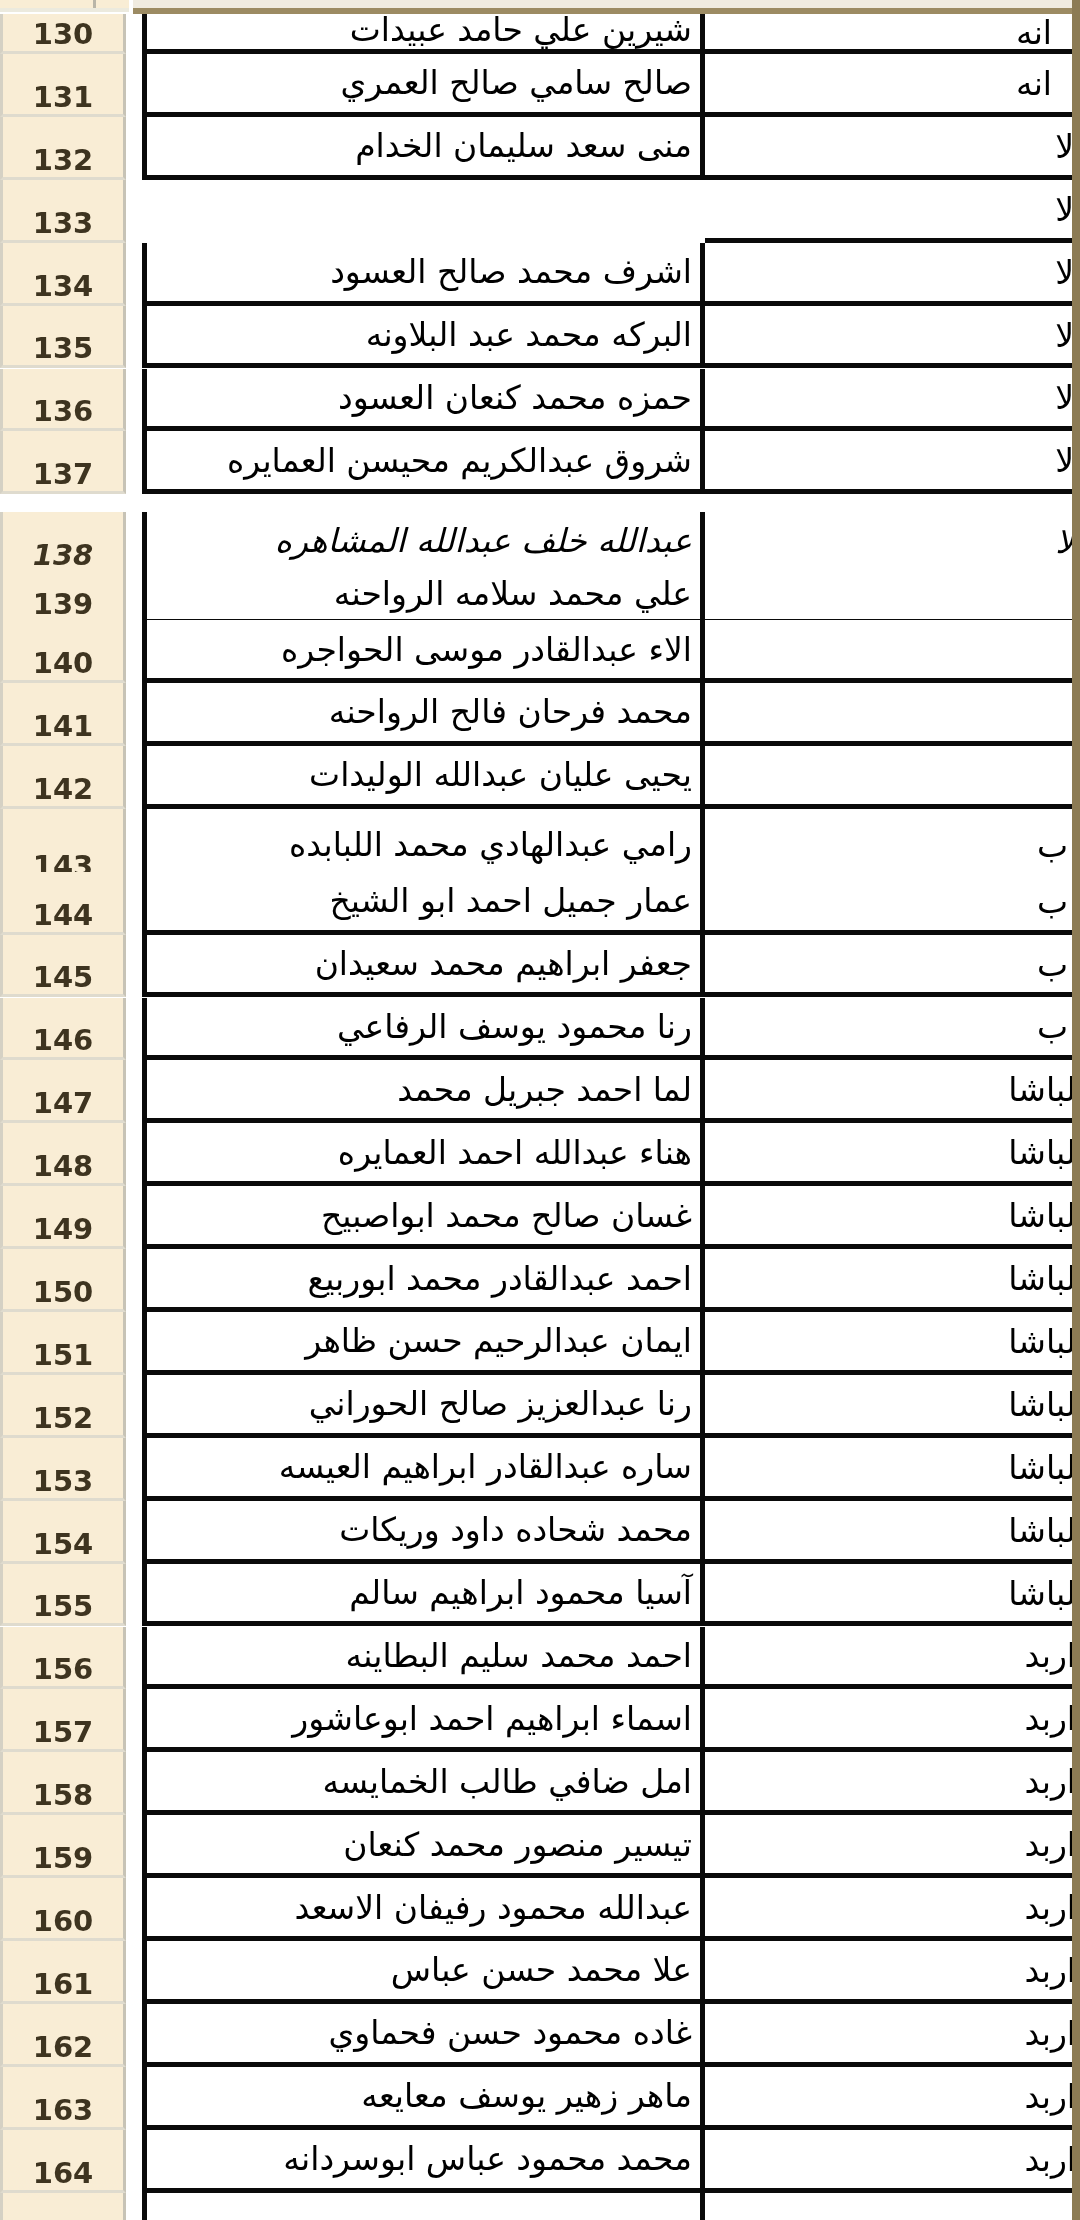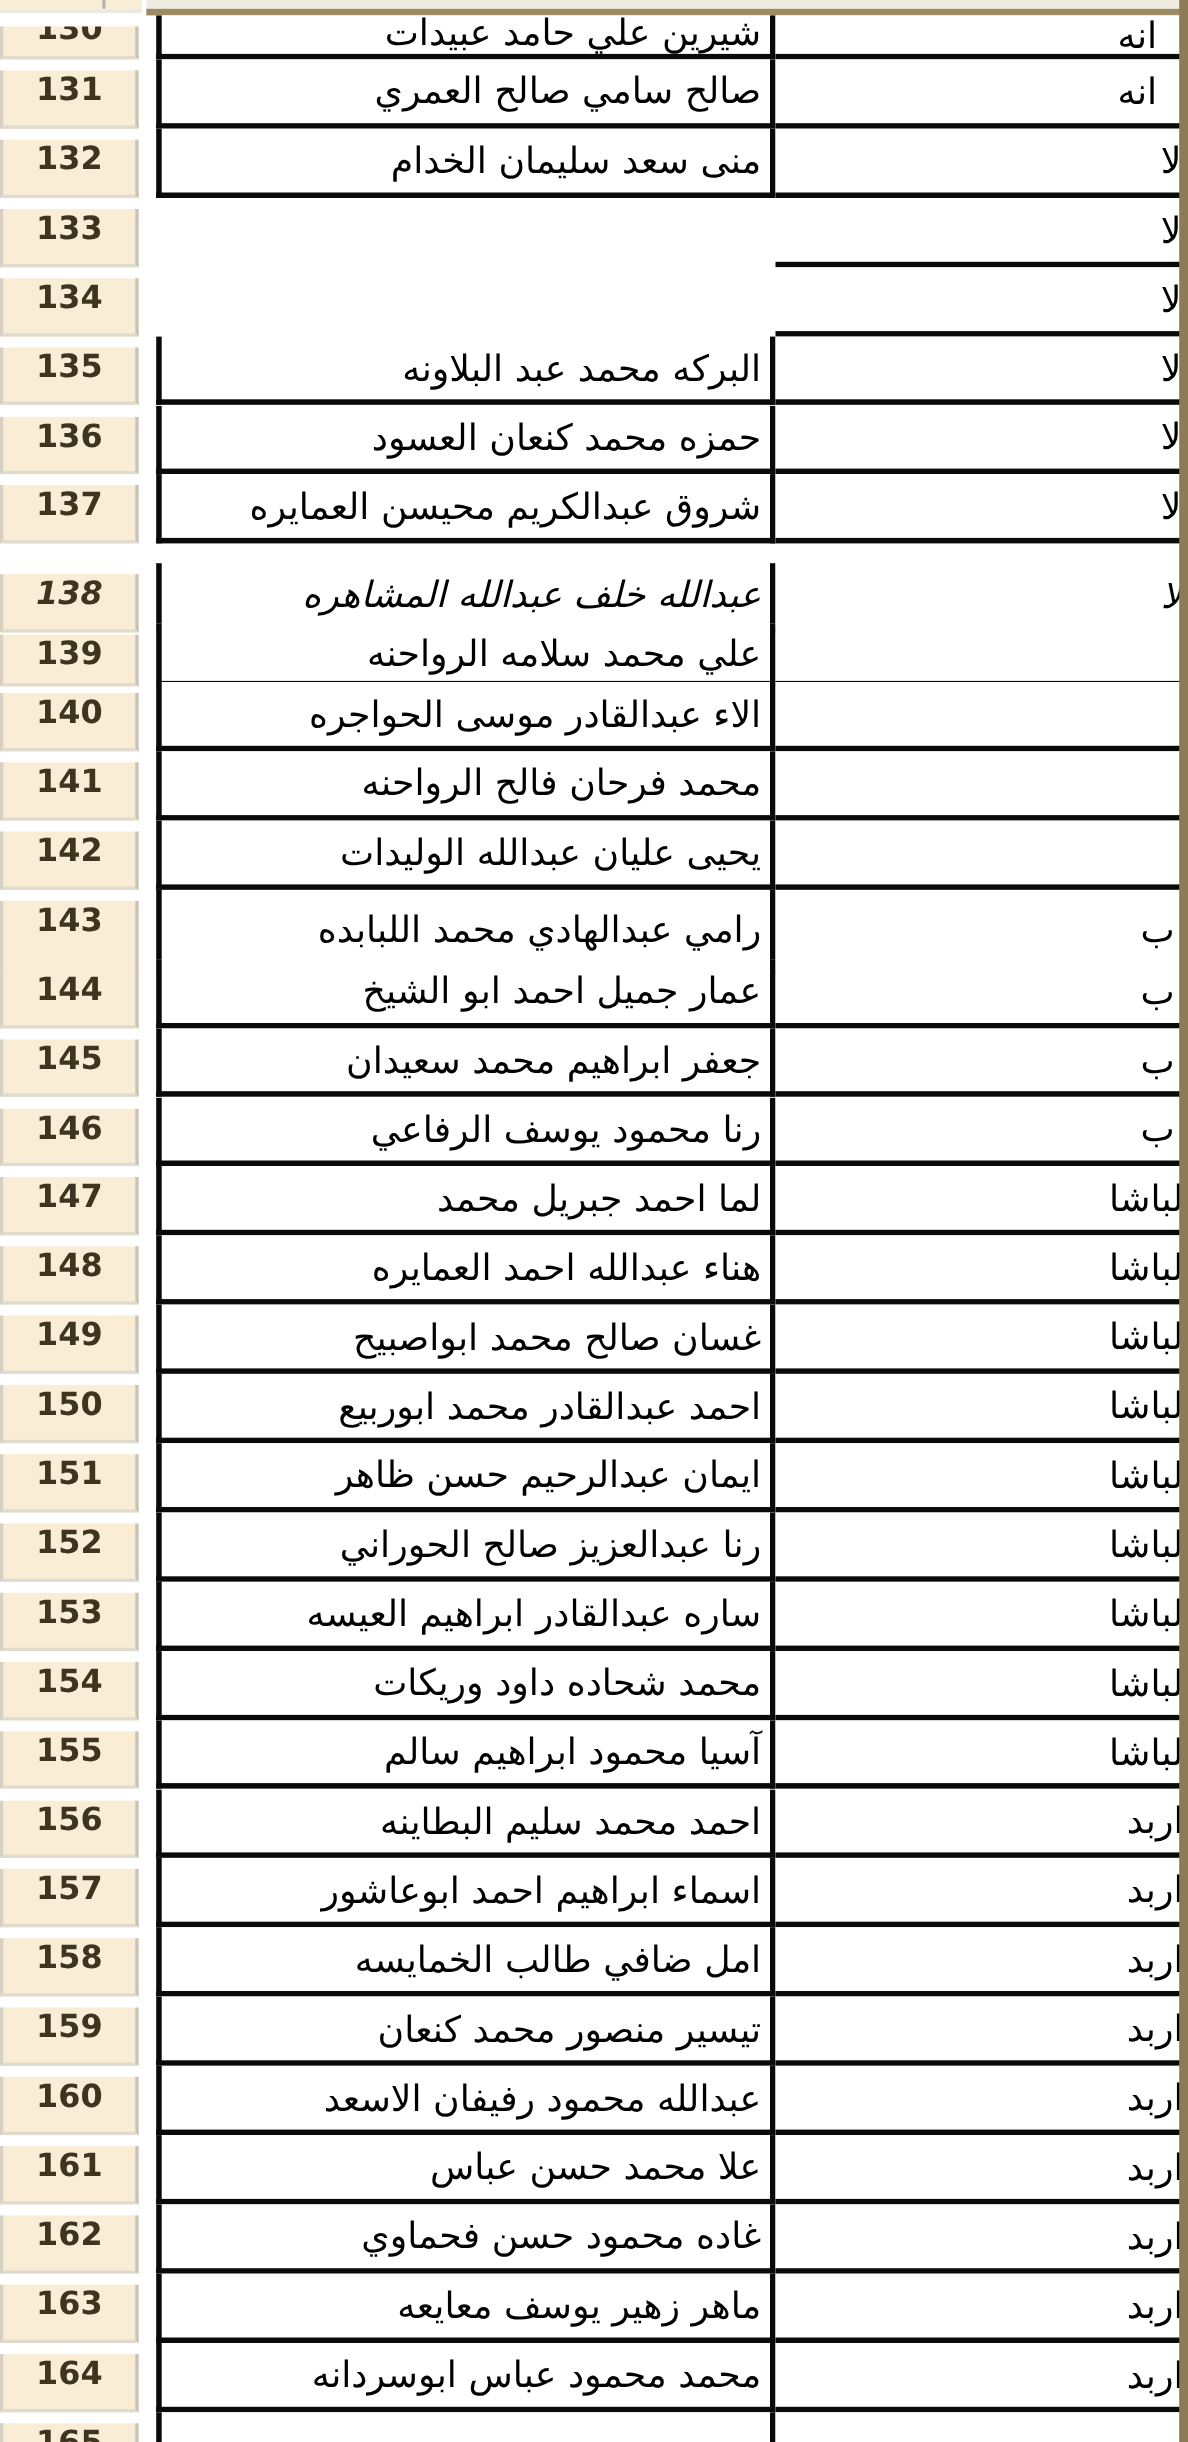--- a/index.html
+++ b/index.html
@@ -20,24 +20,24 @@
   .edge-strip{position:absolute;right:0;top:0;width:8px;height:2220px;background:var(--strip);z-index:30;}
   
   .row{position:absolute;left:0;width:1080px;}
   .num{
     position:absolute;left:0;top:0;bottom:0;width:126px;
     background:var(--beige);
     border-left:3px solid #d5d1c4;
     border-right:3px solid #c7c3b6;
     border-bottom:3px solid #dfdbce;
     box-sizing:border-box;
-    display:flex;align-items:flex-start;justify-content:center;
+    display:flex;align-items:flex-end;justify-content:center;
     overflow:hidden;
     color:var(--numcolor);
-    font-weight:bold;font-size:29px;margin-top:10px;
+    font-weight:bold;font-size:29px;
   }
   .name{
     position:absolute;left:142px;top:0;bottom:0;width:563px;
     background:#ffffff;
     border-left:5px solid var(--grid);
     border-right:5px solid var(--grid);
     border-bottom:5px solid var(--grid);
     box-sizing:border-box;
     overflow:hidden;
     direction:rtl;text-align:right;white-space:nowrap;
@@ -108,20 +108,23 @@
           <span>133</span>
         </div>
         <div class="region">
           <span dir="rtl" style="right: 6px;">لا</span>
         </div>
       </div>
       <div class="row" style="top: 242.7px; height: 62.9px;">
         <div class="num">
           <span>134</span>
         </div>
+        <div class="name">
+          <span dir="rtl">اشرف محمد صالح العسود</span>
+        </div>
         <div class="region">
           <span dir="rtl" style="right: 6px;">لا</span>
         </div>
       </div>
       <div class="row" style="top: 305.6px; height: 62.9px;">
         <div class="num">
           <span>135</span>
         </div>
         <div class="name">
           <span dir="rtl">البركه محمد عبد البلاونه</span>

